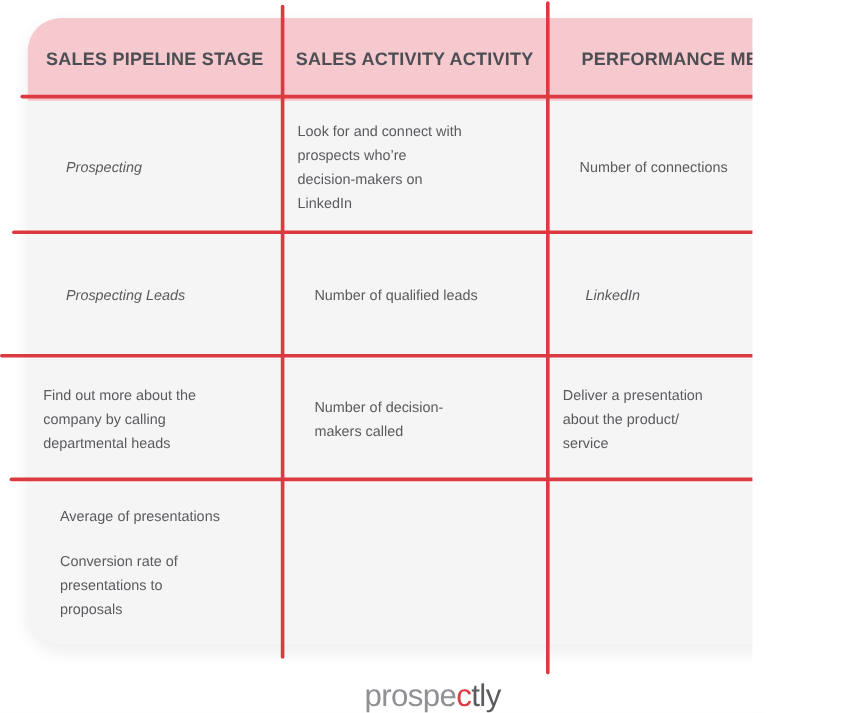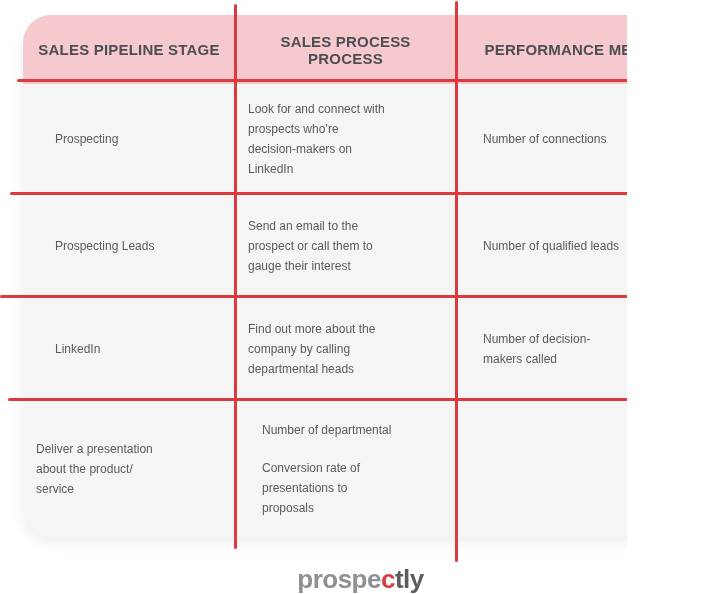--- a/index.html
+++ b/index.html
@@ -52,21 +52,21 @@
     padding: 0 6px;
   }
   .cell {
     display: flex;
     align-items: center;
     font-size: 12px;
     line-height: 20px;
     color: var(--body-text);
     white-space: pre-line;
   }
-  .cell.stage { padding-left: 32px; padding-right: 10px; }
+  .cell.stage { padding-left: 32px; padding-right: 10px; font-style: italic; }
   .cell.activity { padding: 10px 12px 10px 13px; }
   .cell.metric {
     flex-direction: column;
     align-items: flex-start;
     justify-content: center;
     padding: 10px 16px 10px 27px;
   }
   .cell.metric p { margin: 0; }
   .cell.metric p + p { margin-top: 18px; }
   .hline, .vline {
@@ -84,69 +84,66 @@
   .vline.v2 { left: 455px; top: 1px; height: 561px; }
   .logo {
     position: absolute;
     left: 0;
     top: 564px;
     width: 721px;
     display: flex;
     justify-content: center;
     align-items: baseline;
     font-size: 26px;
-    font-weight: bold;
+    font-weight: normal;
     letter-spacing: -0.5px;
   }
   .logo .gray   { color: var(--logo-gray); }
   .logo .accent { color: var(--accent-red); }
   .logo .dark   { color: var(--logo-dark); }
 </style>
 </head>
 <body>
 
 <div class="canvas">
 
   <div class="table">
 
     <div class="th">SALES PIPELINE STAGE</div>
-    <div class="th">SALES PROCESS PROCESS</div>
+    <div class="th">SALES ACTIVITY ACTIVITY</div>
     <div class="th">PERFORMANCE METRIC</div>
 
     <div class="cell stage">Prospecting</div>
     <div class="cell activity">Look for and connect with
 prospects who’re
 decision-makers on
 LinkedIn</div>
     <div class="cell metric">
       <p>Number of connections</p>
     </div>
 
     <div class="cell stage">Prospecting Leads</div>
-    <div class="cell activity">Send an email to the
-prospect or call them to
-gauge their interest</div>
     <div class="cell metric">
       <p>Number of qualified leads</p>
     </div>
 
     <div class="cell stage">LinkedIn</div>
     <div class="cell activity">Find out more about the
 company by calling
 departmental heads</div>
     <div class="cell metric">
       <p>Number of decision-
 makers called</p>
     </div>
 
     <div class="cell activity">Deliver a presentation
 about the product/
 service</div>
     <div class="cell metric">
-      <p>Number of departmental</p>
+      <p>Average of presentations</p>
       <p>Conversion rate of
 presentations to
 proposals</p>
     </div>
   </div>
 
   <div class="hline h1"></div>
   <div class="hline h2"></div>
   <div class="hline h3"></div>
   <div class="hline h4"></div>

